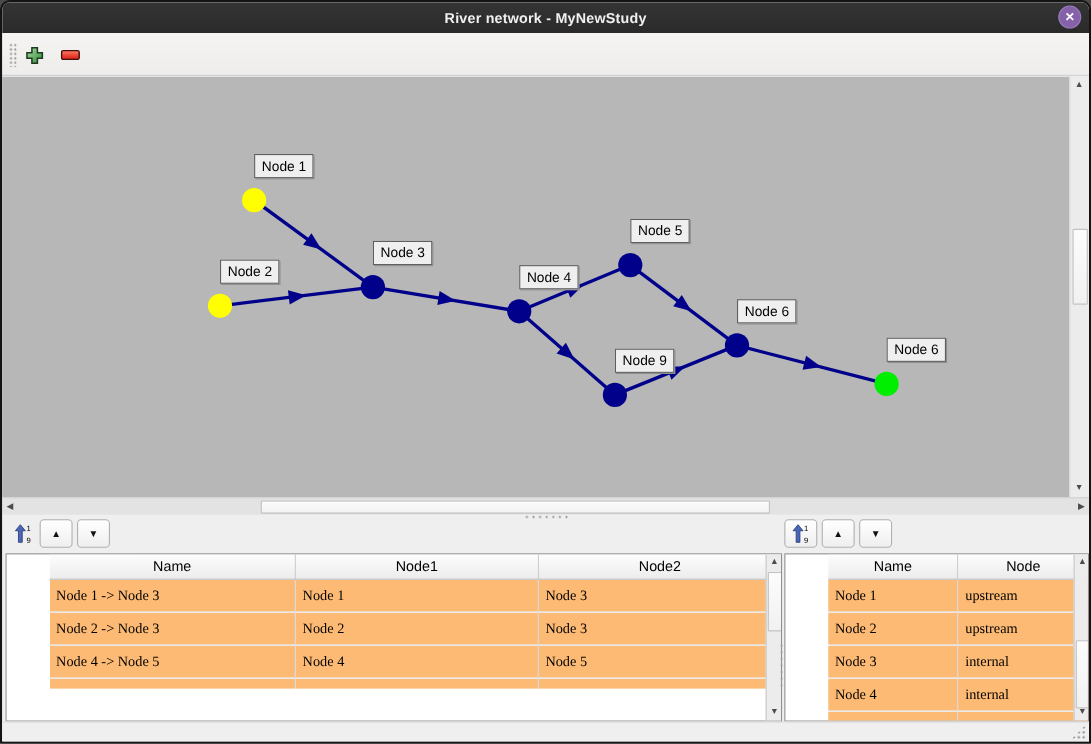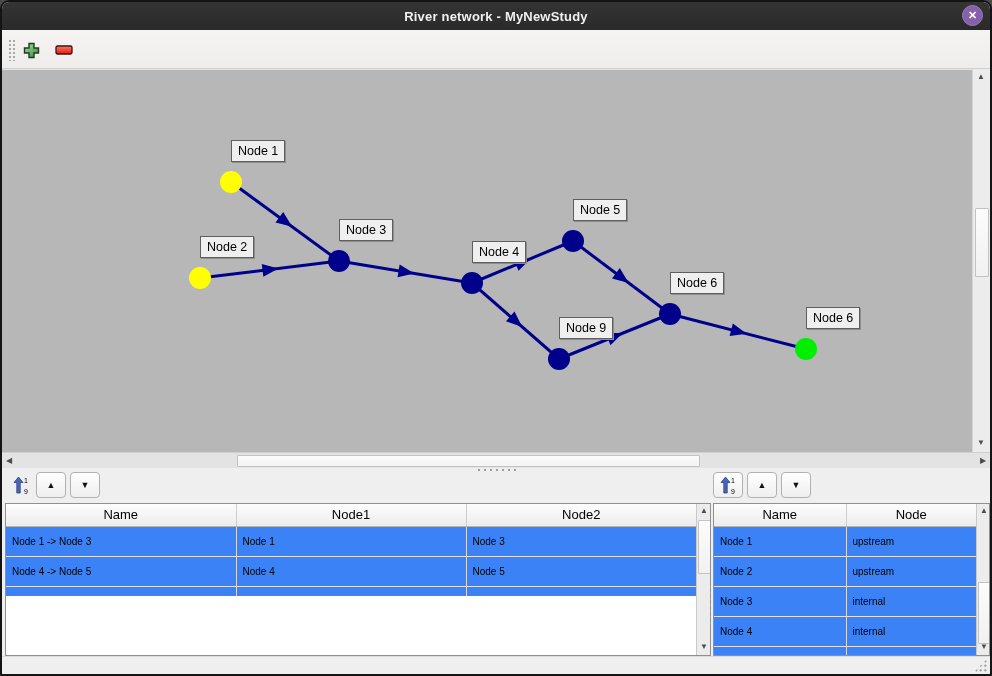--- a/index.html
+++ b/index.html
@@ -79,32 +79,32 @@
     background:linear-gradient(#ffffff,#efefef);
     border:1px solid #b1b1b1; border-radius:4px;
     display:flex; align-items:center; justify-content:center;
     color:#111; font-size:9px;
   }
   .mini-btn.flat { border-color:transparent; background:transparent; }
   
   .tablebox { position:absolute; top:35px; height:153px; background:#ffffff; border:1px solid #909090; overflow:hidden; }
   .tablebox.left { left:3px; width:706px; }
   .tablebox.right { left:711px; width:277px; }
-  table { border-collapse:collapse; table-layout:fixed; }
+  table { border-collapse:collapse; table-layout:fixed;margin-left:39px; }
   th {
     height:22px; font-weight:normal; font-size:13px; color:#000;
     background:linear-gradient(#fdfdfd,#ececec);
     border-right:1px solid #cdcdcd; border-bottom:1px solid #b5b5b5;
     text-align:center; overflow:hidden;
   }
   th:last-child { border-right:none; }
   td {
-    height:30px; font-size:10px; color:#000; padding:0 6px;
+    height:30px; font-size:13px; color:#000; padding:0 6px;
     border-right:1px solid #d8d8d8; border-bottom:1px solid #e2e2e2;
-    background:#3b82f6; overflow:hidden; white-space:nowrap;
+    background:#fdba74; overflow:hidden; white-space:nowrap;font-family:Liberation Serif, serif;
   }
   td:last-child { border-right:none; }
   tr.partial td { height:10px; border-bottom:none; }
   .tb-vsb { top:0; height:100%; border-left:1px solid #c9c9c9; }
   .tablebox.left .tb-vsb { left:690px; width:16px; }
   .tablebox.right .tb-vsb { left:262px; width:15px; }
   .tb-vsb .sb-thumb { left:1px; right:1px; width:auto; }
   .v-split-dots {
     position:absolute; left:706px; top:115px; width:5px; height:44px;
     background-image:radial-gradient(circle,#9d9d9d 0.9px, transparent 1px);
@@ -254,20 +254,25 @@
               <th>Node2</th>
             </tr>
           </thead>
         <tbody>
             <tr>
               <td>Node 1 -&gt; Node 3</td>
               <td>Node 1</td>
               <td>Node 3</td>
             </tr>
             <tr>
+              <td>Node 2 -&gt; Node 3</td>
+              <td>Node 2</td>
+              <td>Node 3</td>
+            </tr>
+            <tr>
               <td>Node 4 -&gt; Node 5</td>
               <td>Node 4</td>
               <td>Node 5</td>
             </tr>
             <tr class="partial">
               <td></td>
               <td></td>
               <td></td>
             </tr>
           </tbody>

